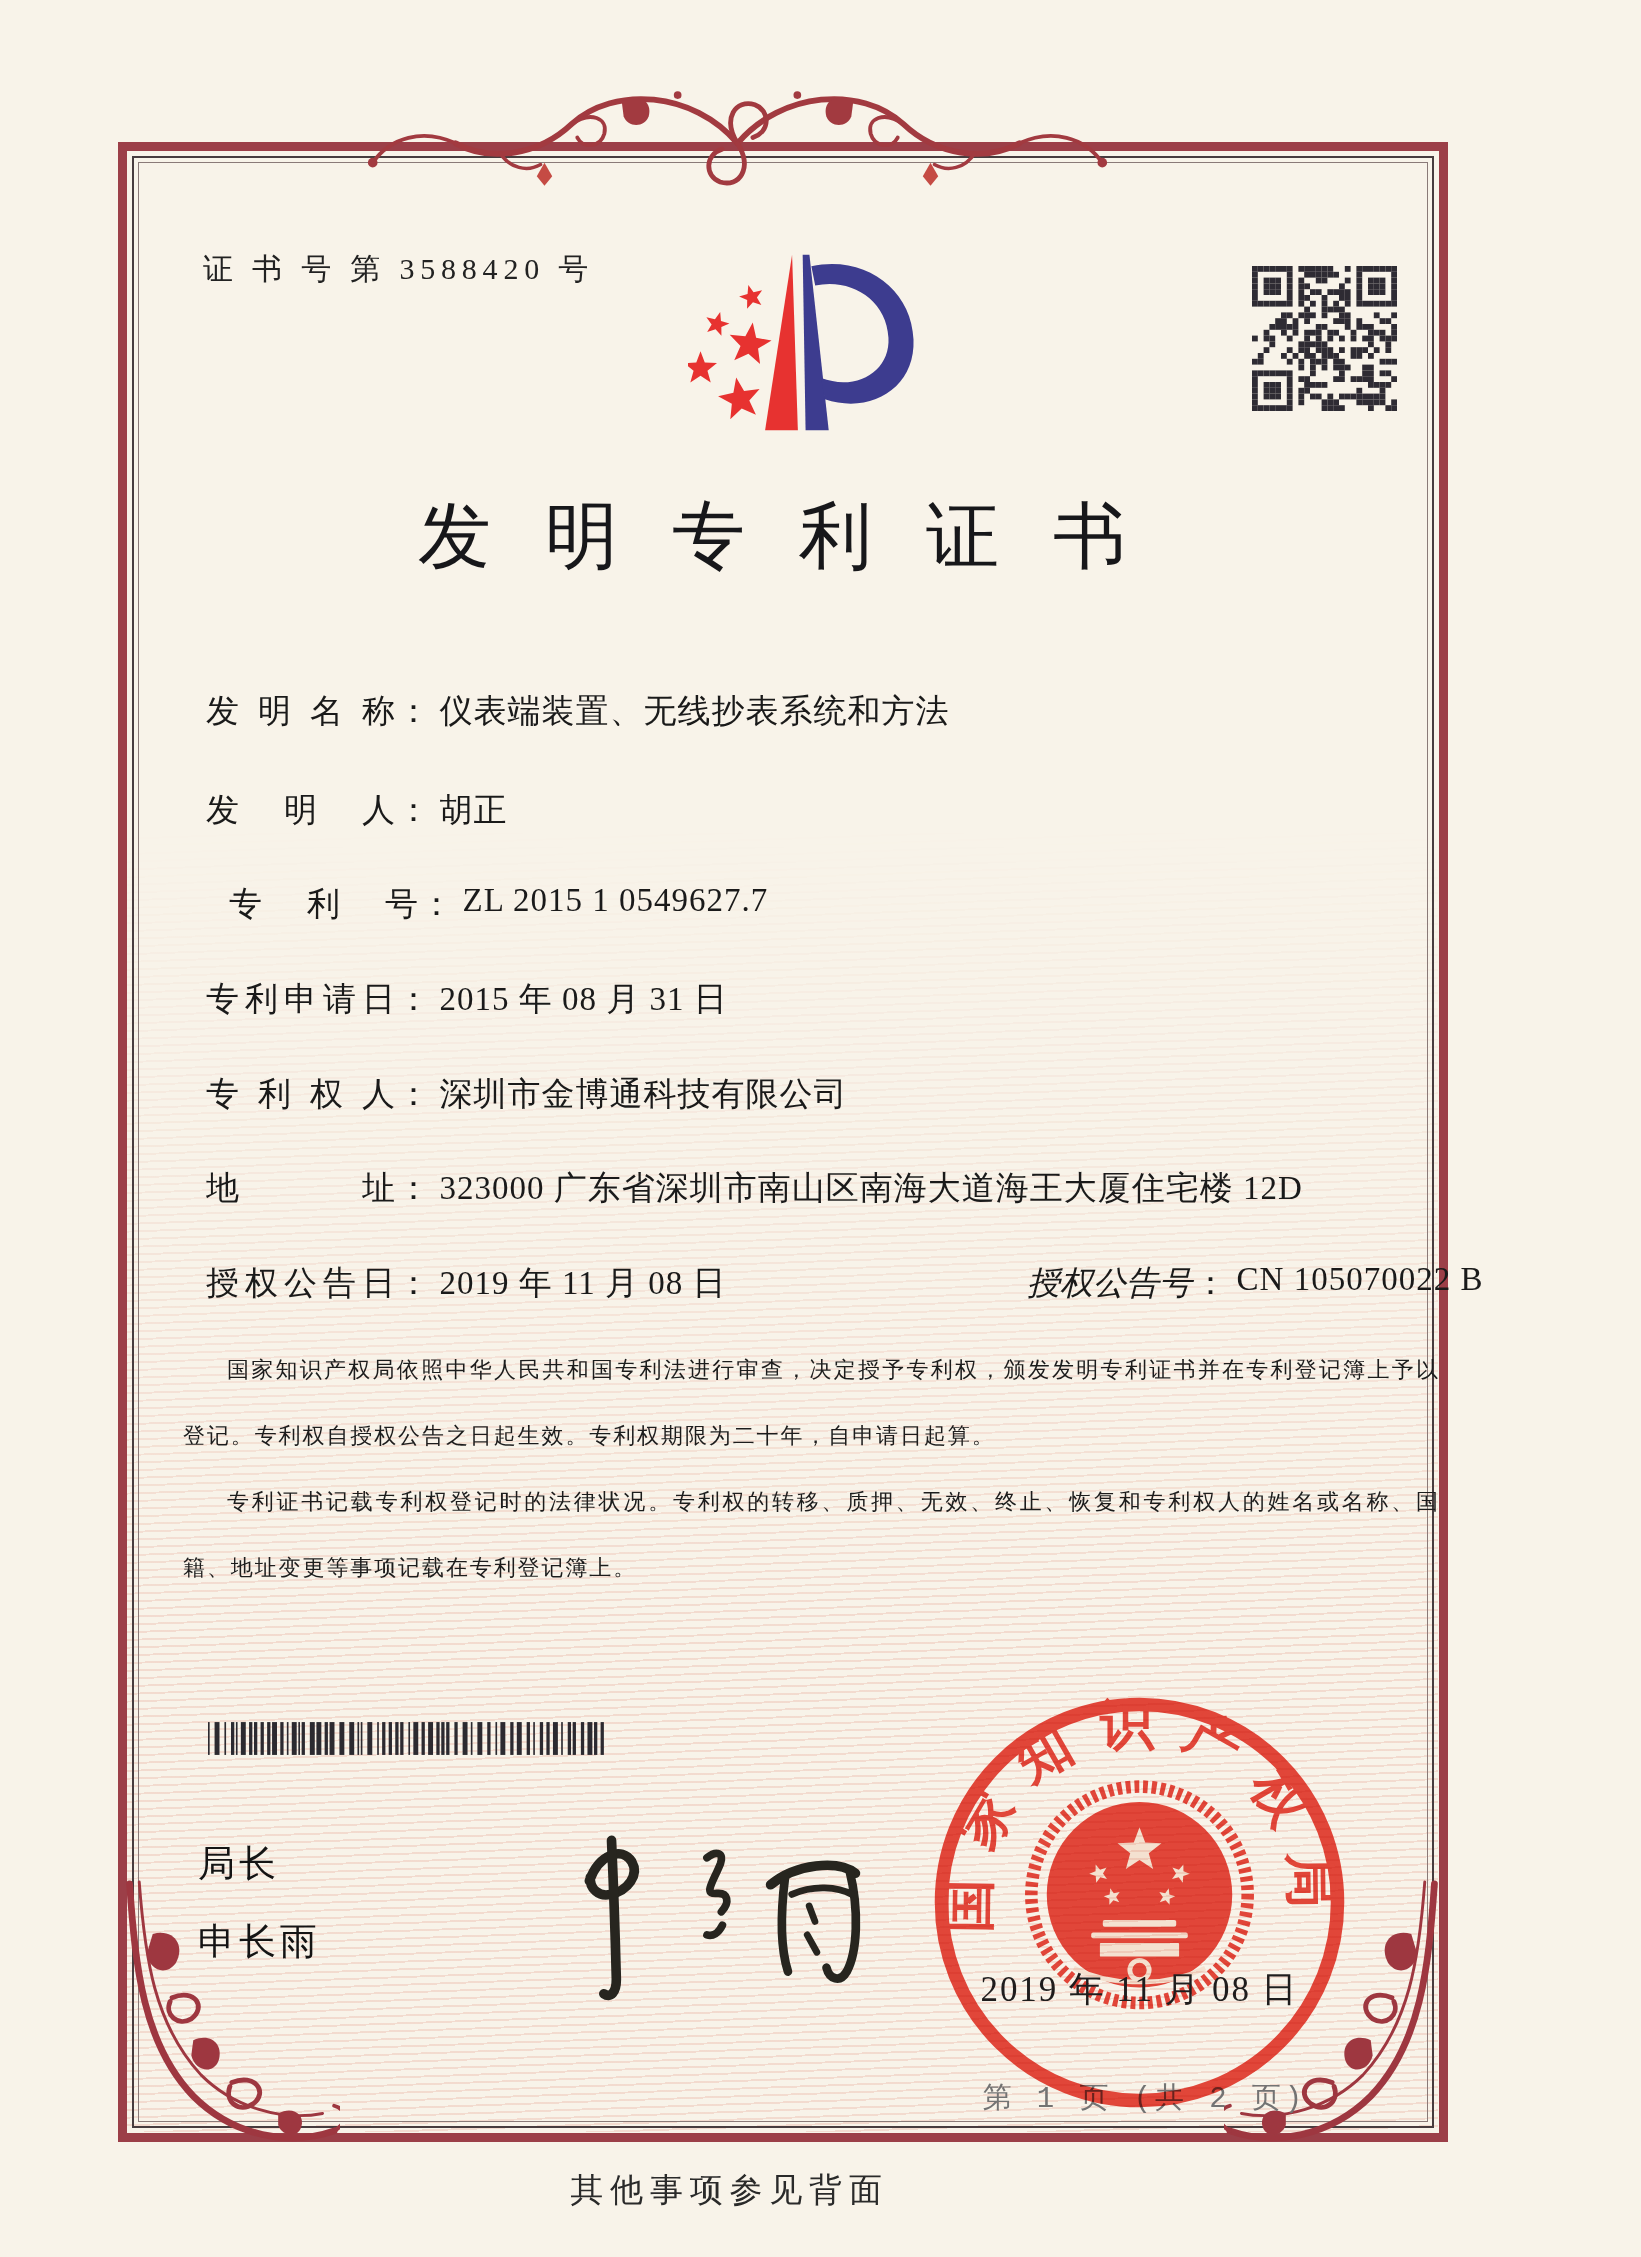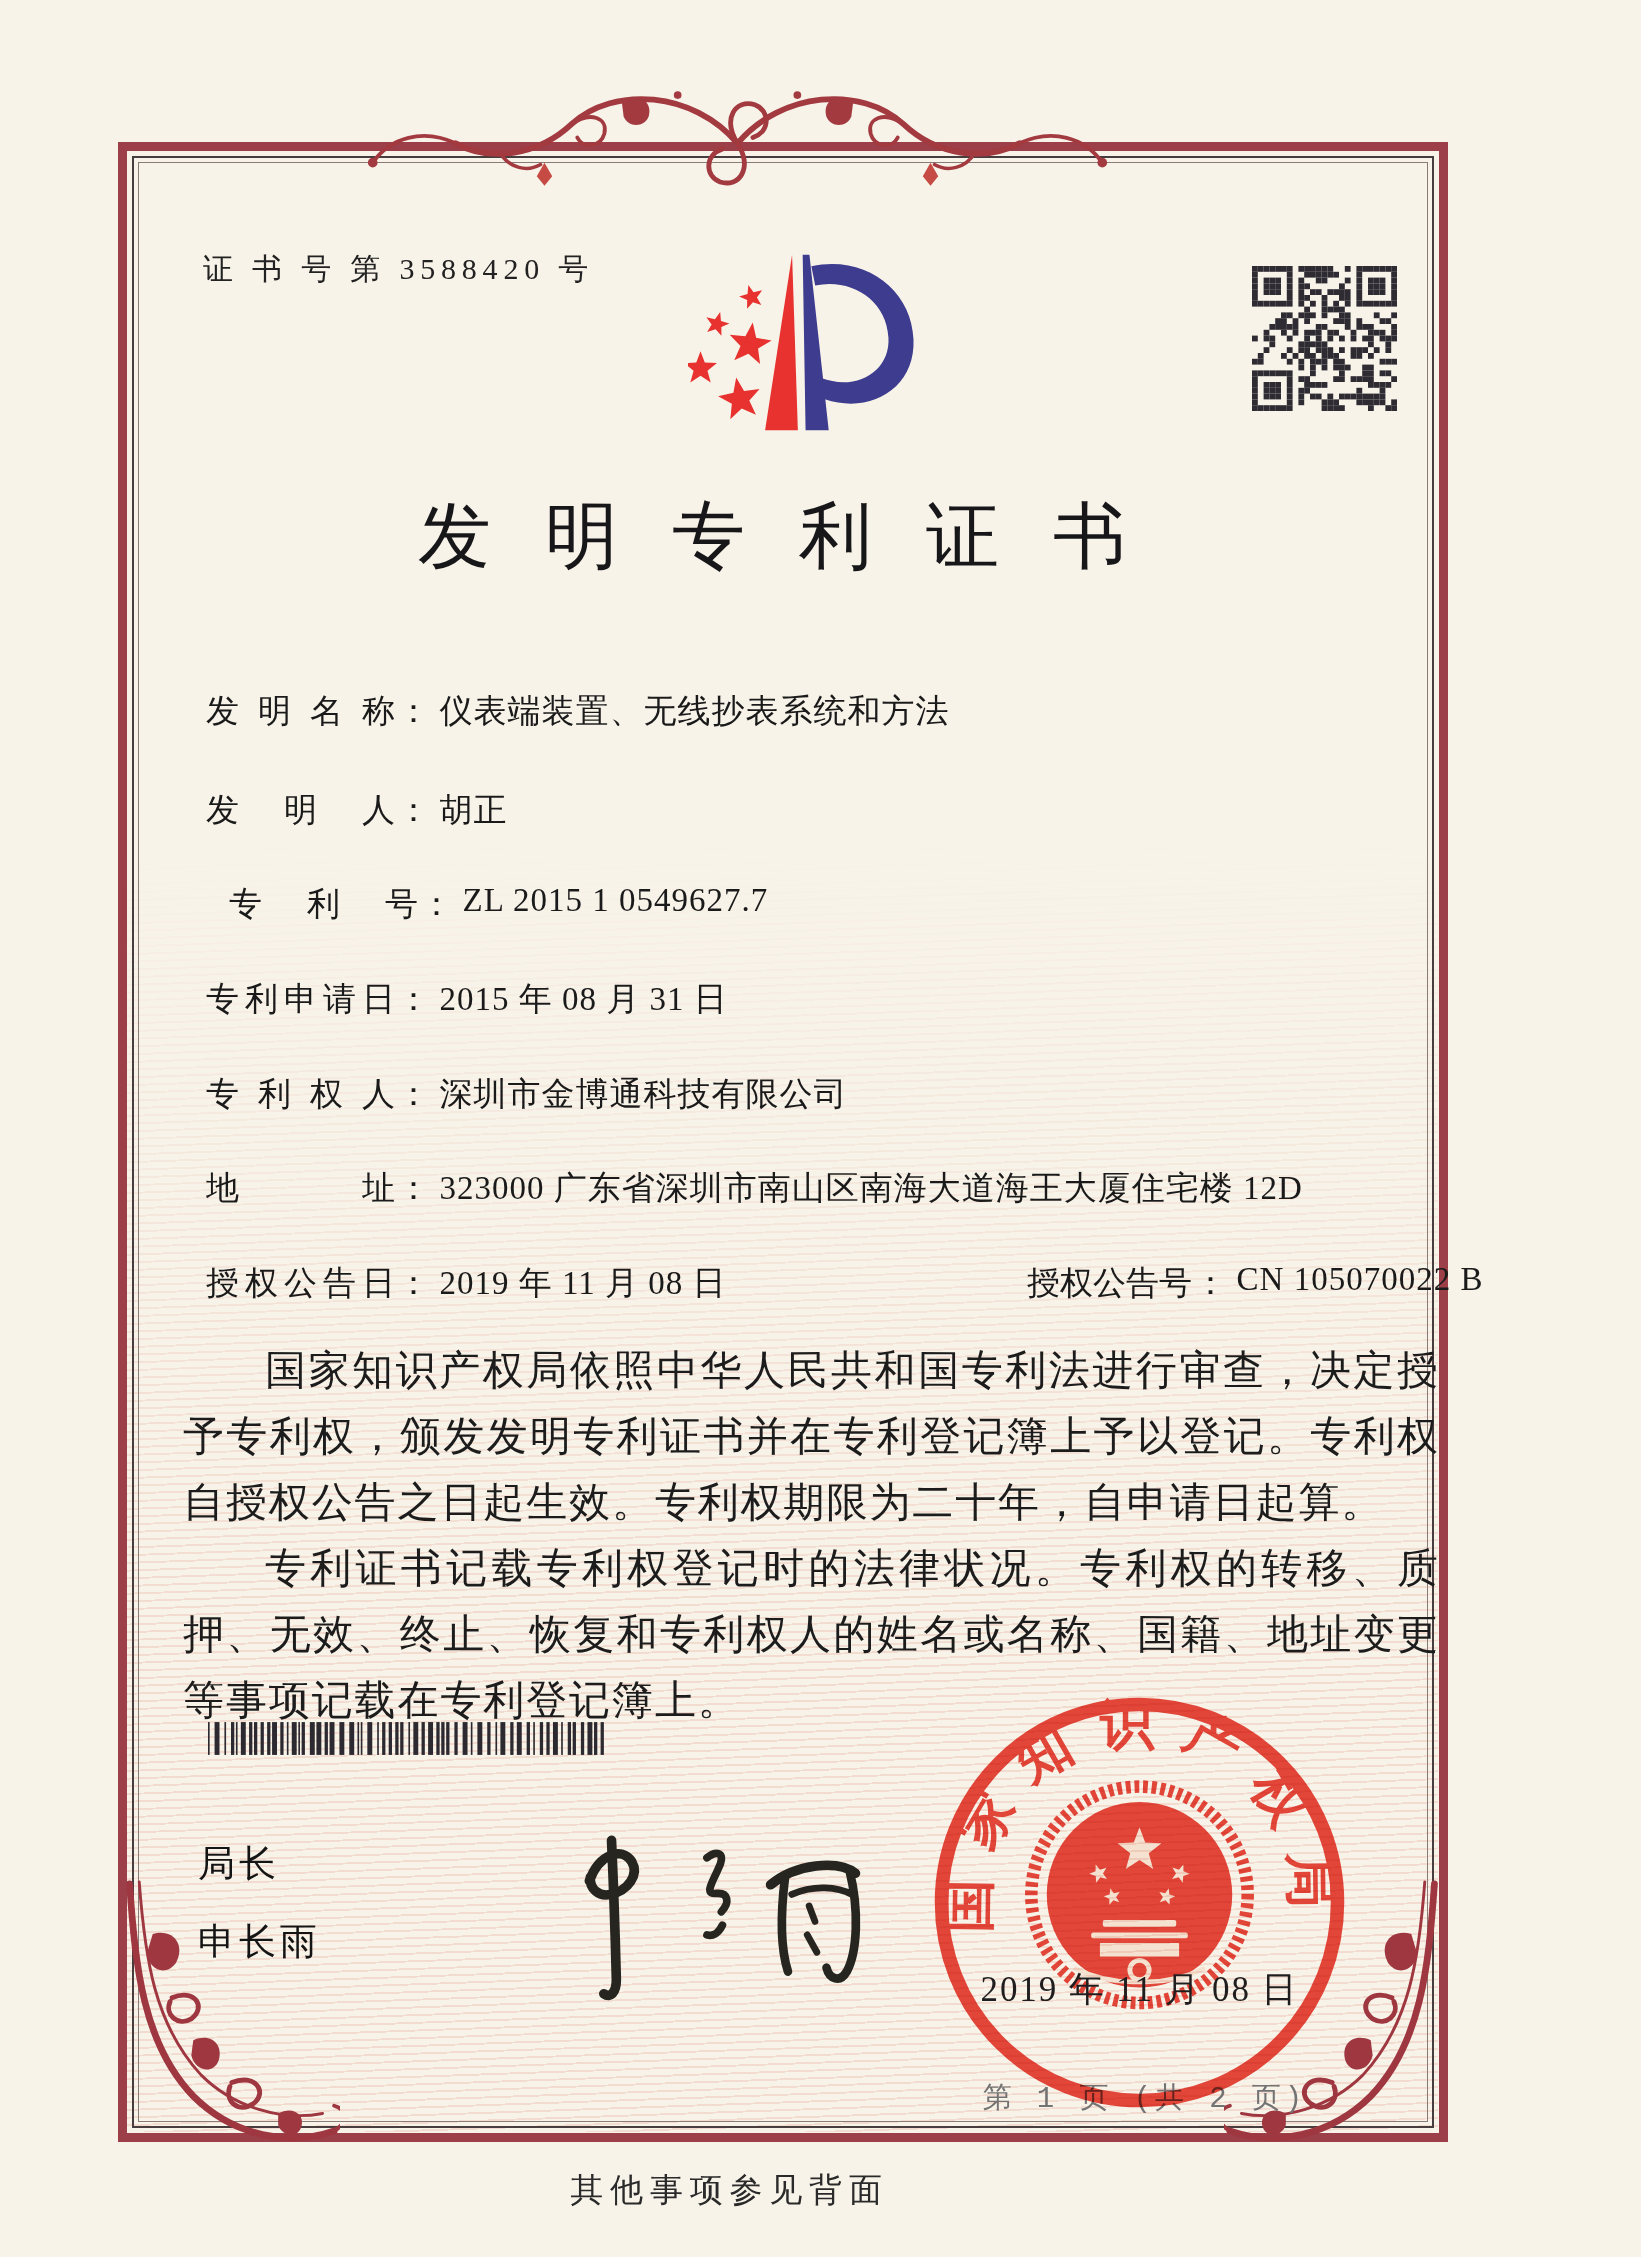--- a/index.html
+++ b/index.html
@@ -40,21 +40,21 @@
     font-size:73px;letter-spacing:54px;margin-left:27px;
     font-family:"Liberation Serif", serif;font-weight:500;color:#17171a;
   }
   .row{left:206px;height:46px;font-size:33px;display:flex;align-items:flex-start;white-space:nowrap;}
   .row .lbl{display:inline-block;width:189px;text-align:justify;text-align-last:justify;font-weight:500;}
   .row .colon{margin:0 9.7px 0 1.9px;font-weight:500;}
   .row .val{font-family:"Liberation Serif", serif;letter-spacing:1px;}
   .grant-right{left:821px;top:0;position:absolute;display:flex;font-size:33px;white-space:nowrap;}
   .paras{
     left:183px;top:1337px;width:1257px;
-    font-size:41px;line-height:66px;letter-spacing:1.9px;
+    font-size:22px;line-height:66px;letter-spacing:1.9px;
     font-family:"Liberation Serif", serif;color:#1c1c1c;text-align:justify;
   }
   .paras p{margin:0;text-indent:2em;}
   .director{left:198px;font-size:37px;letter-spacing:3.9px;color:#141414;}
   .seal-date{
     left:927px;top:1966px;width:425px;text-align:center;
     font-size:35px;letter-spacing:1.9px;color:#1f1d1d;
     font-family:"Liberation Serif", serif;z-index:6;
   }
   .page-note{
@@ -494,21 +494,21 @@
   <span class="lbl">地址</span>
     <span class="colon">：</span>
     <span class="val">323000 广东省深圳市南山区南海大道海王大厦住宅楼 12D</span>
 </div>
 
 <div class="abs row z4" style="top:1261px;width:1246px;">
   <span class="lbl">授权公告日</span>
     <span class="colon">：</span>
     <span class="val">2019 年 11 月 08 日</span>
   <span class="grant-right">
-    <span style="font-weight:500;">授权公告号</span>
+    <span style="font-weight:500;font-style:italic;">授权公告号</span>
       <span class="colon">：</span>
       <span class="val">CN 105070022 B</span>
   </span>
 </div>
 
 <div class="abs paras z4">
   <p>国家知识产权局依照中华人民共和国专利法进行审查，决定授予专利权，颁发发明专利证书并在专利登记簿上予以登记。专利权自授权公告之日起生效。专利权期限为二十年，自申请日起算。</p>
   <p>专利证书记载专利权登记时的法律状况。专利权的转移、质押、无效、终止、恢复和专利权人的姓名或名称、国籍、地址变更等事项记载在专利登记簿上。</p>
 </div>
 

